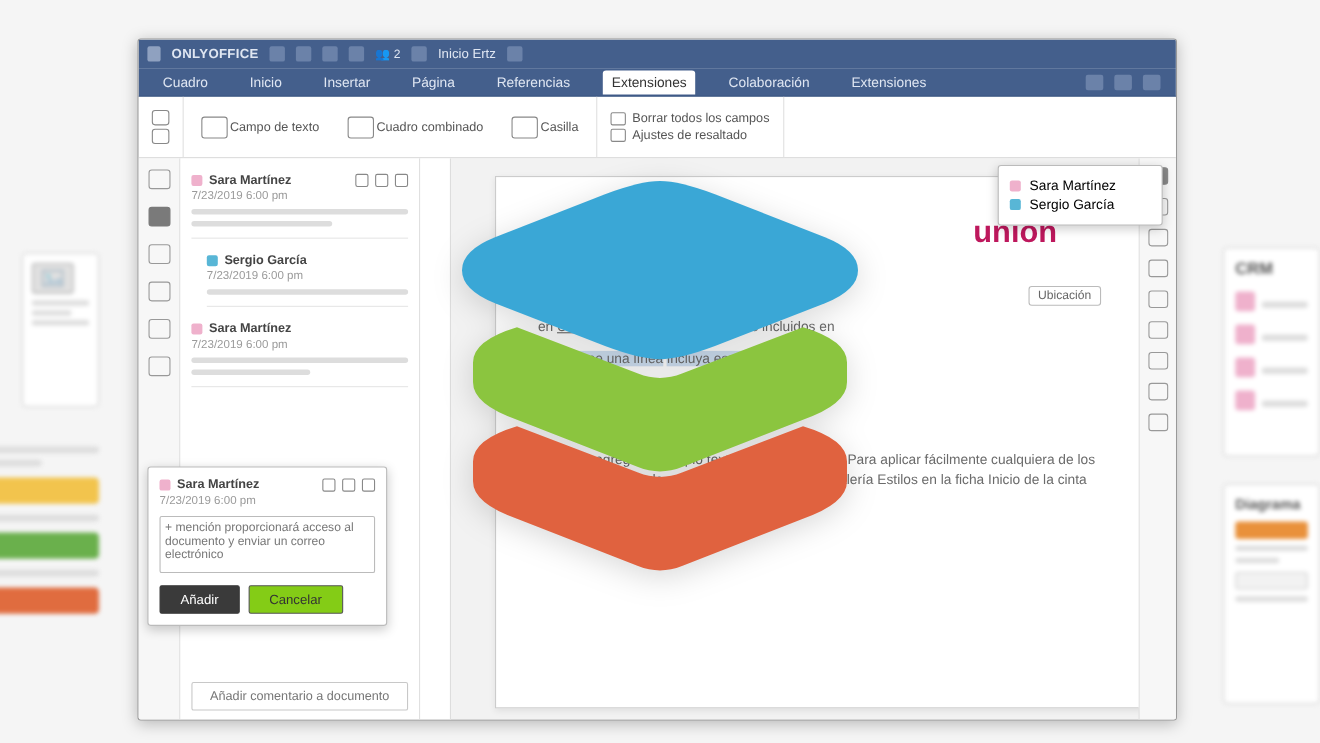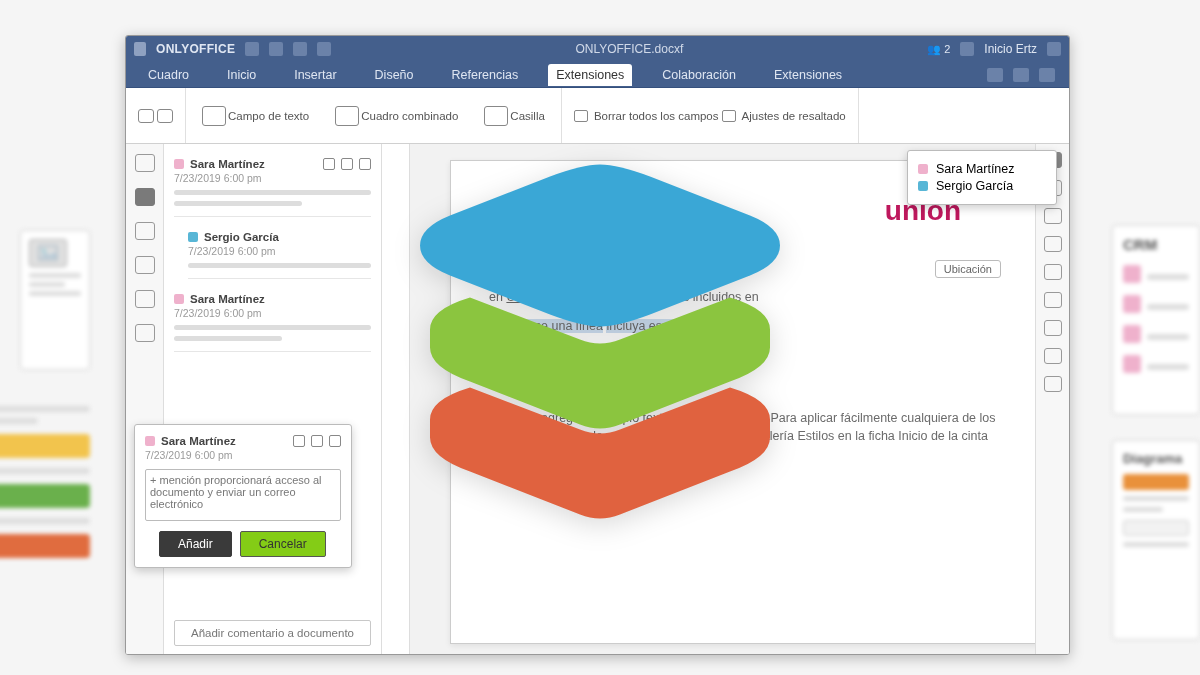--- a/index.html
+++ b/index.html
@@ -74,21 +74,21 @@
   .ribbon {
     height: 56px; background:#fff; border-bottom:1px solid #d0d0d0;
     display:flex; align-items:center; font-size:11.5px; color:#555;
     padding: 0 6px; gap:6px;
   }
   .ribbon .group { display:flex; align-items:center; gap:2px; padding:2px 10px; }
   .ribbon .sep { width:1px; align-self:stretch; background:#e0e0e0; }
   .ribbon .ico { width:24px; height:20px; border:1.5px solid #888; border-radius:3px; }
   .ribbon .ico.sm { width:16px; height:14px; }
   .ribbon .lbl { white-space:nowrap; }
-  .ribbon .stack-two { display:flex; flex-direction:row; gap:3px; padding:2px 6px;}
+  .ribbon .stack-two { display:flex; flex-direction:column; gap:3px; padding:2px 6px;}
   .ribbon .stack-two .row { display:flex; align-items:center; gap:6px; }
   .ribbon .stack-two .tiny-ico { width:14px; height:12px; border:1.3px solid #888; border-radius:2px; }
 
   
   .work { flex:1; display:flex; background:#f2f2f2; position:relative; }
 
   
   .rail-left { width:38px; background:#f7f7f7; border-right:1px solid #ddd; display:flex; flex-direction:column; align-items:center; padding-top:10px; gap:16px; }
   .rail-left .ri { width:20px; height:18px; border:1.5px solid #999; border-radius:3px; }
   .rail-left .ri.active { background:#7a7a7a; border-color:#7a7a7a; }
@@ -109,21 +109,21 @@
     position:absolute; left:8px; top:280px; width:218px;
     background:#fff; border:1px solid #bbb; border-radius:3px;
     box-shadow:0 3px 10px rgba(0,0,0,0.2); padding:10px; z-index:5;
     font-size:11.5px;
   }
   .comment-floater .cmt-icons { margin-left:auto; display:flex; gap:6px; }
   .comment-floater textarea {
     width:100%; height:52px; margin-top:8px; border:1px solid #bbb; border-radius:2px;
     font-size:11px; color:#777; padding:4px; resize:none;
   }
-  .comment-floater .btns { display:flex; gap:8px; margin-top:8px;margin-left:14px; }
+  .comment-floater .btns { display:flex; gap:8px; margin-top:8px; }
   .comment-floater button { flex:0 0 auto; padding:5px 18px; font-size:12px; border-radius:2px; border:1px solid #555; cursor:pointer;}
   .comment-floater .pri { background:#3a3a3a; color:#fff; border-color:#3a3a3a; }
   .comment-floater .sec { background:#84cc16; color:#333; }
 
   .add-doc-comment { margin-top:auto; border:1px solid #c8c8c8; text-align:center; padding:6px; color:#777; border-radius:2px; }
 
   
   .ruler { width:28px; border-right:1px solid #ddd; background:#fff; }
 
   
@@ -232,34 +232,33 @@
 
 <div class="window">
 
   <div class="titlebar">
     <span class="file-icon"></span>
     <span class="brand">ONLYOFFICE</span>
     <span class="tb-ico"></span>
     <span class="tb-ico"></span>
     <span class="tb-ico"></span>
     <span class="tb-ico"></span>
-    <span class="doc">ONLYOFFICE.docxf</span>
     <div class="right">
       <span class="badge">👥 <span>2</span></span>
       <span class="tb-ico"></span>
       <span class="user">Inicio Ertz</span>
       <span class="tb-ico"></span>
     </div>
   </div>
 
   <div class="menubar">
     <span class="item">Cuadro</span>
     <span class="item">Inicio</span>
     <span class="item">Insertar</span>
-    <span class="item">Diseño</span>
+    <span class="item">Página</span>
     <span class="item">Referencias</span>
     <span class="item active">Extensiones</span>
     <span class="item">Colaboración</span>
     <span class="item">Extensiones</span>
     <span class="spacer"></span>
     <div class="right-icons">
       <span class="ri"></span>
       <span class="ri"></span>
       <span class="ri"></span>
     </div>

